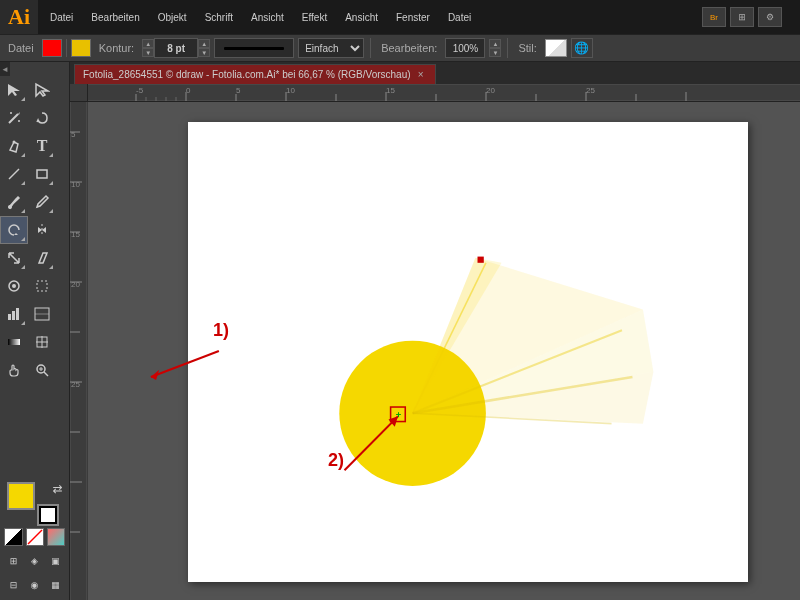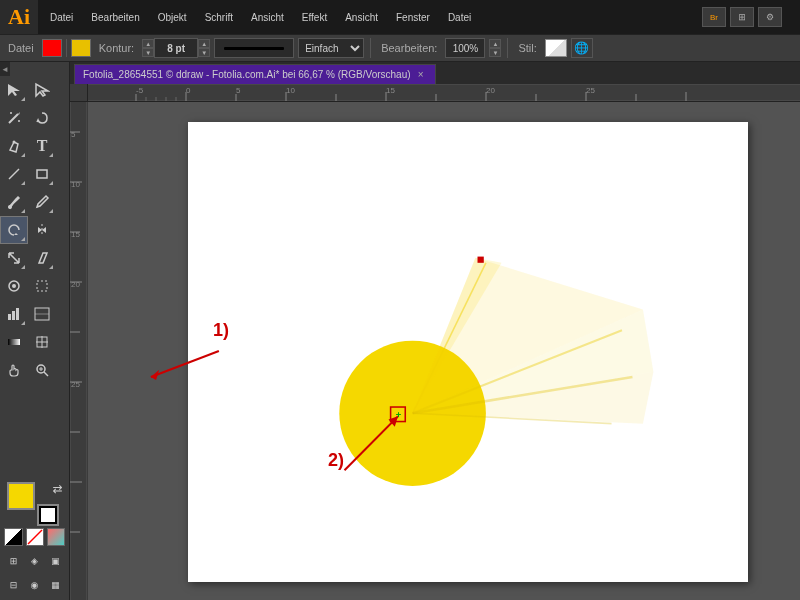--- a/index.html
+++ b/index.html
@@ -123,21 +123,21 @@
     
     #canvas-area {
       flex: 1; display: flex; flex-direction: column; background: #535353; overflow: hidden;
     }
 
     
     #tab-bar {
       height: 22px; background: #2a2a2a; display: flex; align-items: flex-end; padding-left: 4px;
     }
     .tab {
-      height: 20px; background: #4c1d95; border: 1px solid #444; border-bottom: none;
+      height: 20px; background: #7f1d1d; border: 1px solid #444; border-bottom: none;
       padding: 0 8px; display: flex; align-items: center; gap: 4px;
       font-size: 10px; color: #ccc; cursor: pointer; min-width: 80px;
     }
     .tab-close {
       width: 12px; height: 12px; display: flex; align-items: center; justify-content: center;
       font-size: 10px; color: #aaa; cursor: pointer;
     }
 
     
     #ruler-corner {

